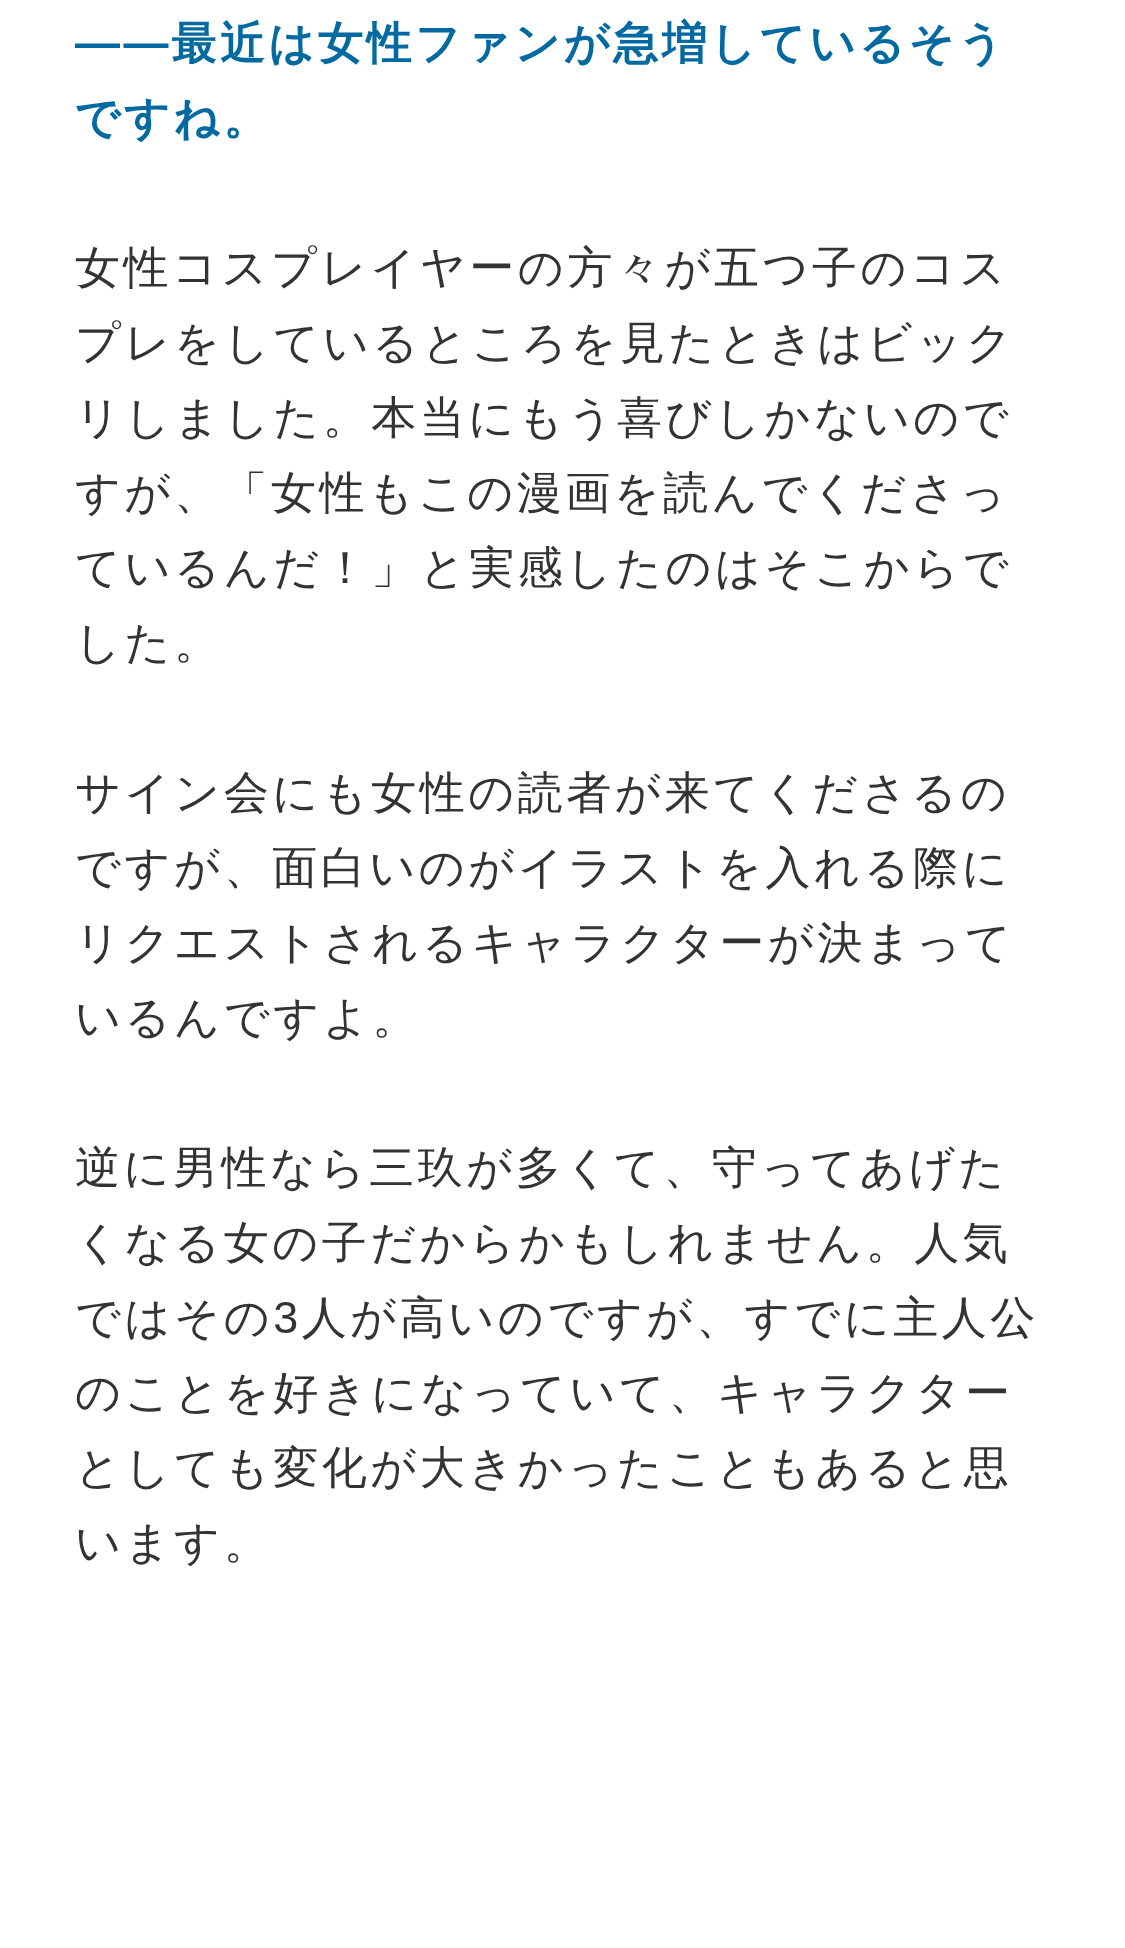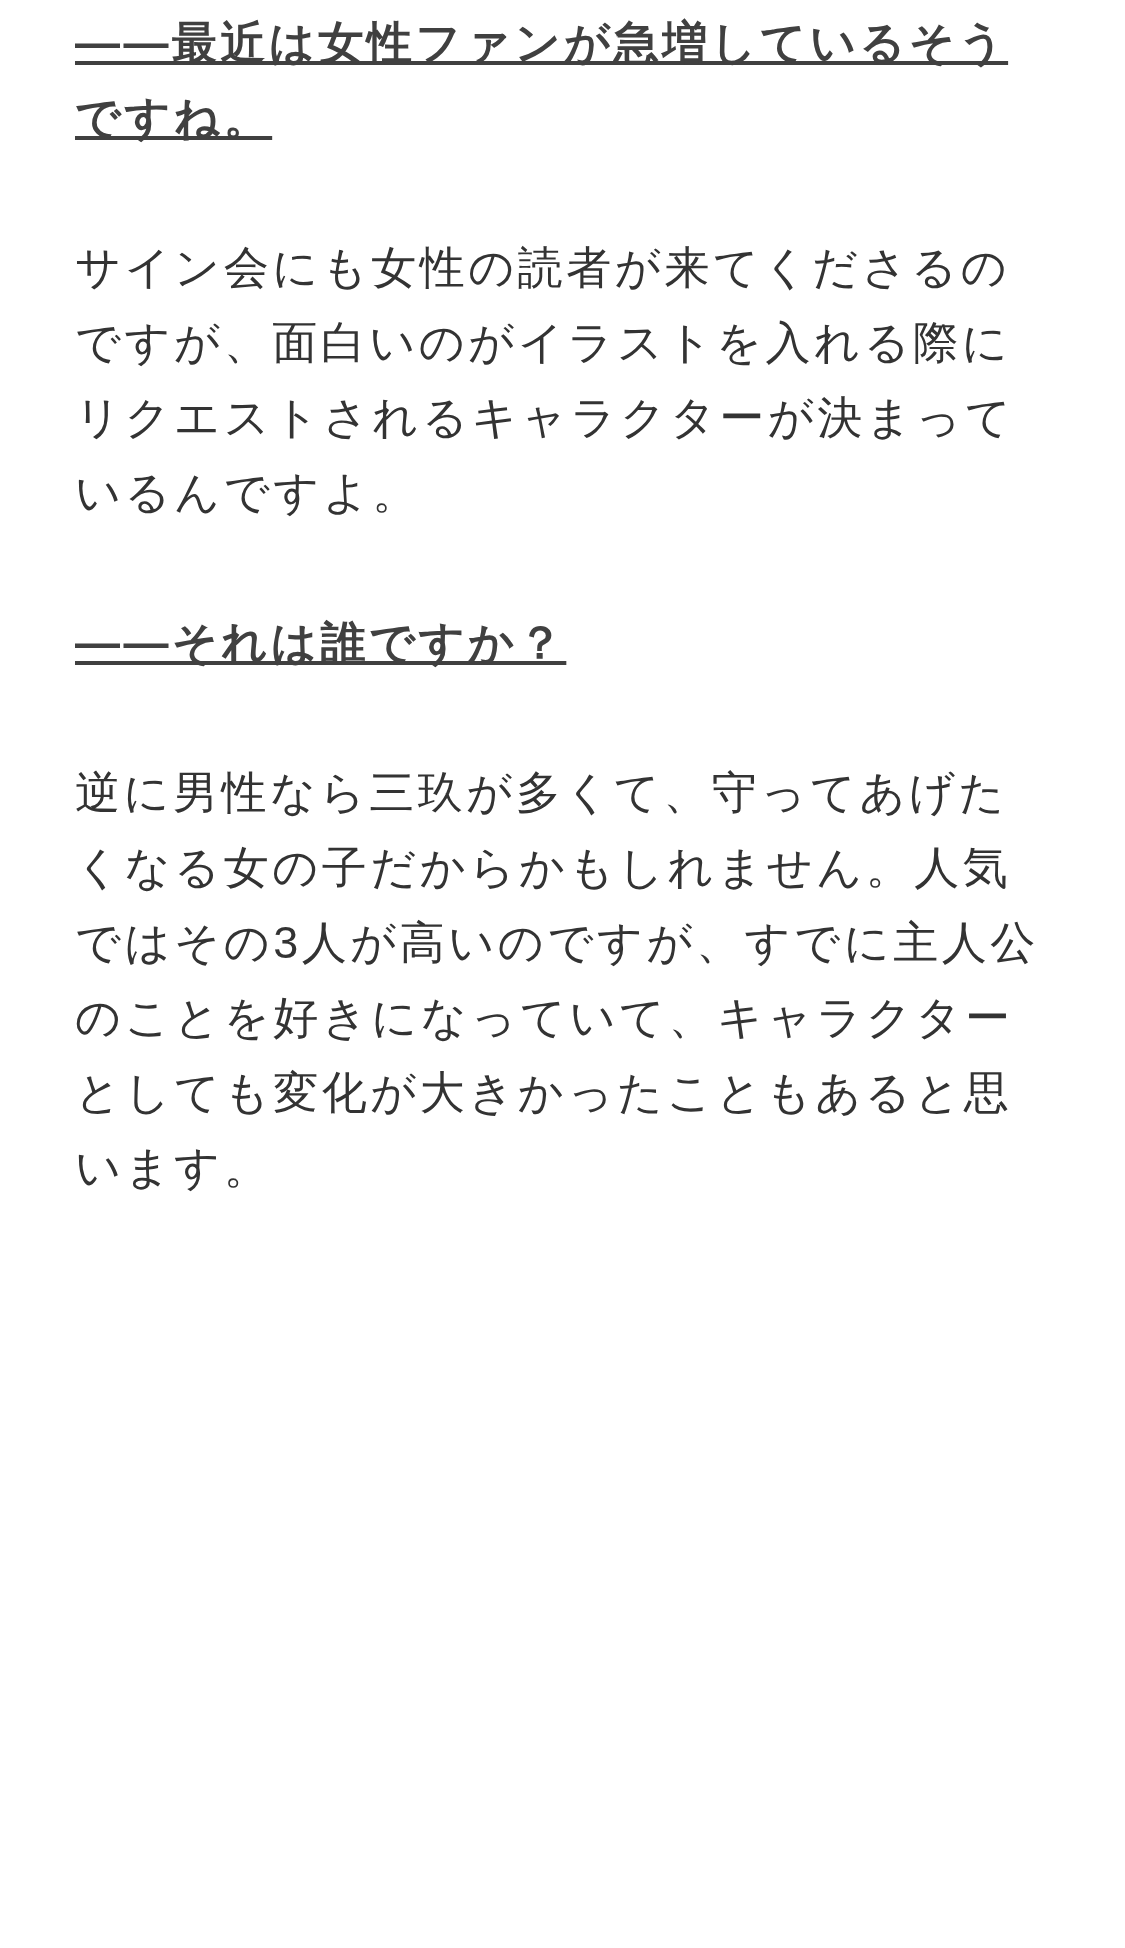--- a/index.html
+++ b/index.html
@@ -22,43 +22,47 @@
     line-height: 75px;
     letter-spacing: 3.5px;
     white-space: pre-line;      
     word-break: break-all;
   }
   .block:first-child {
     margin-top: 0;
   }
   .question {
     font-weight: 700;
-    color: #404040;
-    text-decoration: underline;
+    color: #0369a1;
   }
   .answer {
     font-weight: 400;
     color: #333333;
   }
 </style>
 </head>
 <body>
 
 <article class="article">
 
   <p class="block question">――最近は女性ファンが急増しているそう
 ですね。</p>
 
+  <p class="block answer">女性コスプレイヤーの方々が五つ子のコス
+プレをしているところを見たときはビック
+リしました。本当にもう喜びしかないので
+すが、「女性もこの漫画を読んでくださっ
+ているんだ！」と実感したのはそこからで
+した。</p>
 
   <p class="block answer">サイン会にも女性の読者が来てくださるの
 ですが、面白いのがイラストを入れる際に
 リクエストされるキャラクターが決まって
 いるんですよ。</p>
 
-  <p class="block question">――それは誰ですか？</p>
 
 
   <p class="block answer">逆に男性なら三玖が多くて、守ってあげた
 くなる女の子だからかもしれません。人気
 ではその3人が高いのですが、すでに主人公
 のことを好きになっていて、キャラクター
 としても変化が大きかったこともあると思
 います。</p>
 
 </article>

